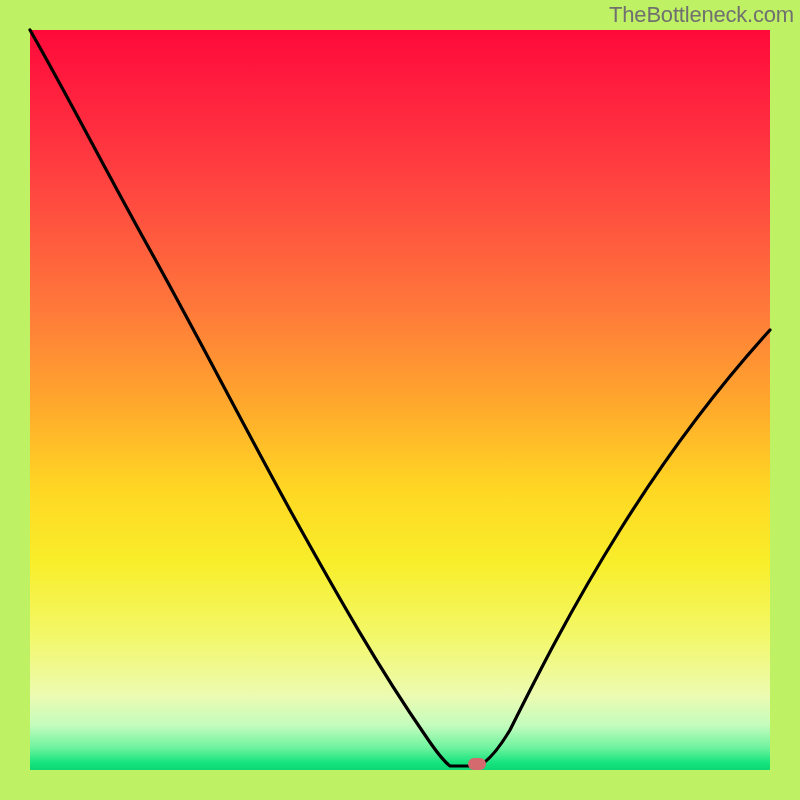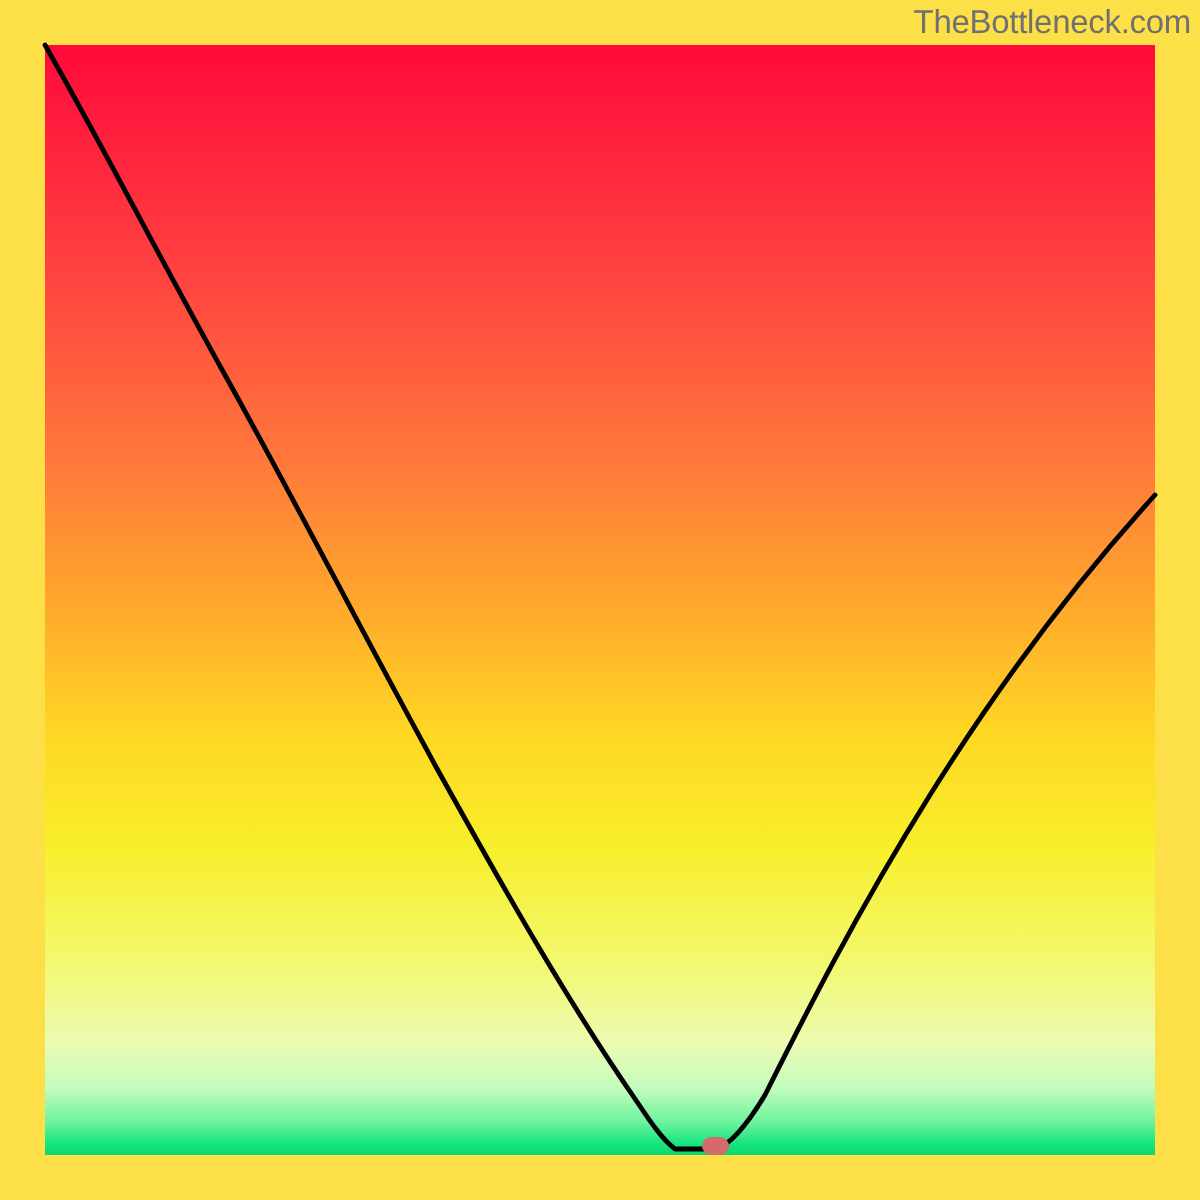--- a/index.html
+++ b/index.html
@@ -8,21 +8,21 @@
     width: 800px;
     height: 800px;
     background: #000;
     overflow: hidden;
     font-family: Arial, Helvetica, sans-serif;
   }
   .frame {
     position: relative;
     width: 800px;
     height: 800px;
-    background: #fde047;
+    background: #bef264;
   }
   .watermark {
     position: absolute;
     top: 2px;
     right: 6px;
     color: #707070;
     font-size: 22px;
     font-weight: 500;
     letter-spacing: -0.2px;
     z-index: 10;

